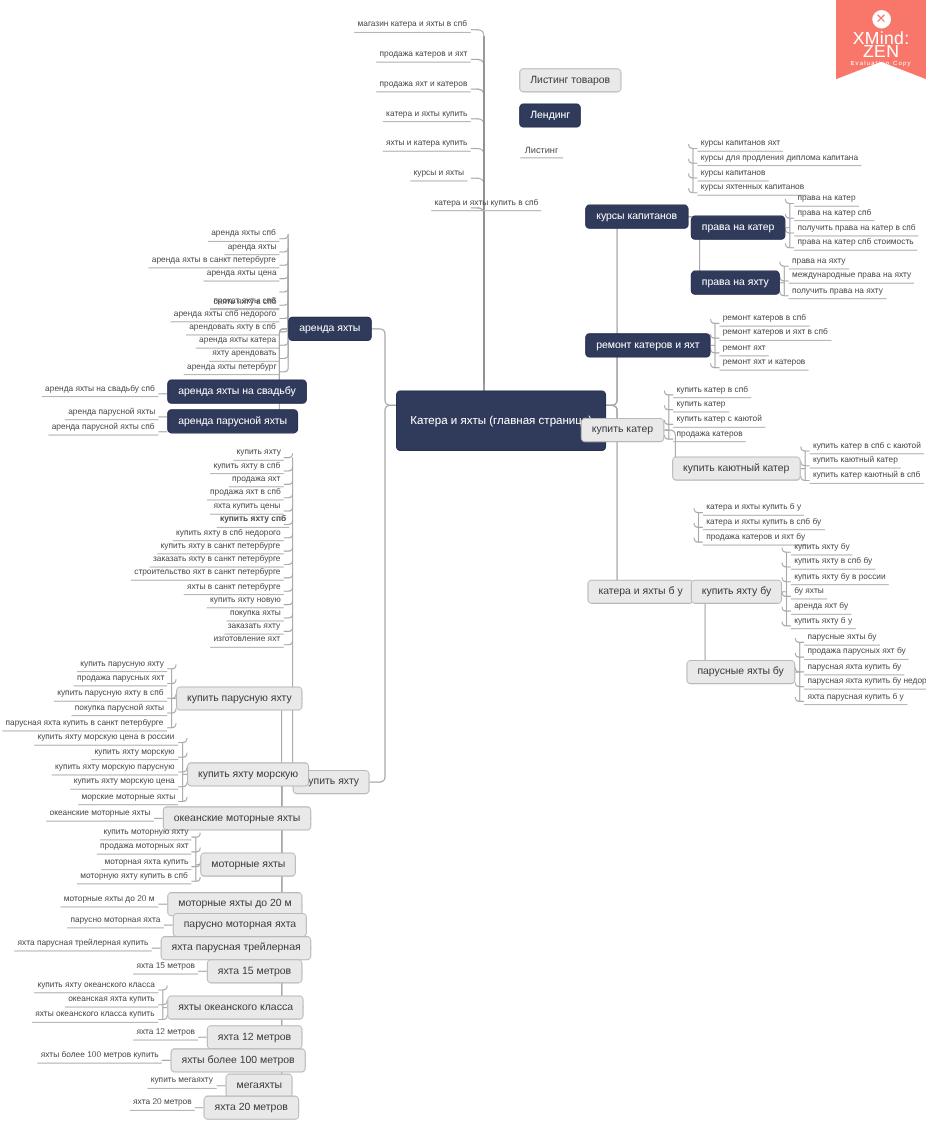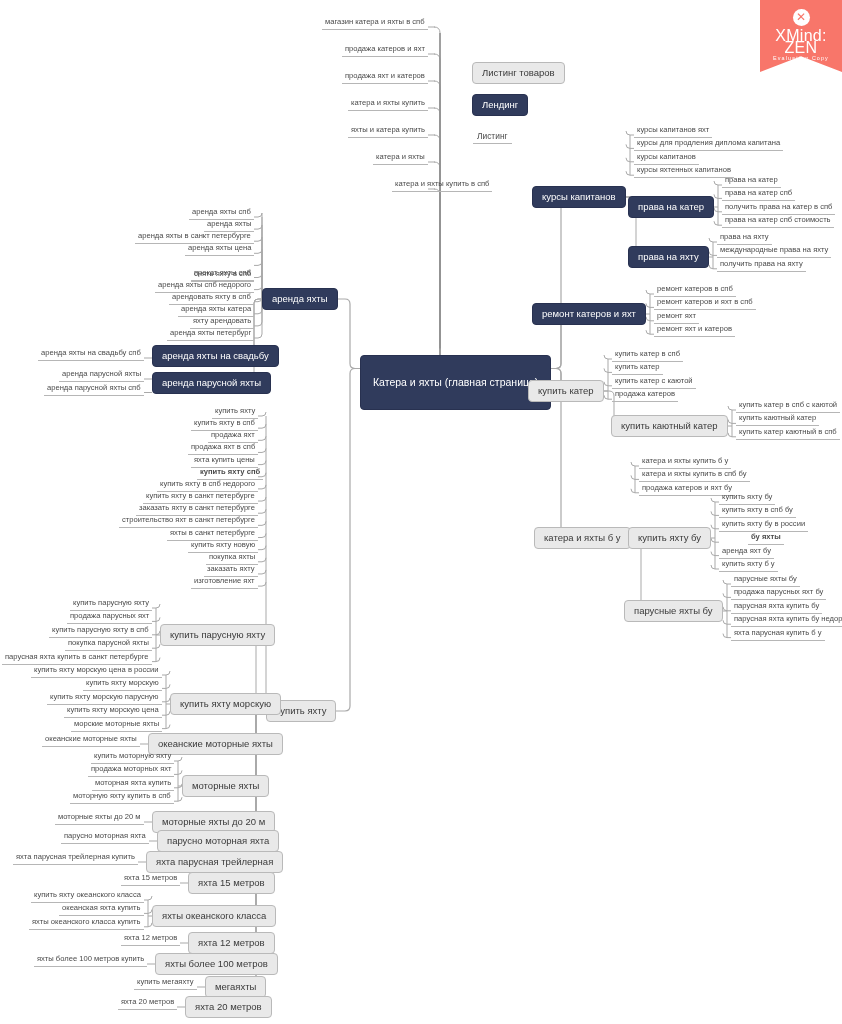--- a/index.html
+++ b/index.html
@@ -231,21 +231,21 @@
       <path d="M727,584 V637.6" fill="none" stroke="#a9a9a9" stroke-width="1"></path>
       <path d="M723,611 H727" fill="none" stroke="#a9a9a9" stroke-width="1"></path>
     </svg>
   <div id="nodes">
       <div class="node n-root" style="left: 360px; top: 355px;">Катера и яхты (главная страница)</div>
       <div class="node n-q ra" style="top: 17px; left: 322px;">магазин катера и яхты в спб</div>
       <div class="node n-q ra" style="top: 44px; left: 342px;">продажа катеров и яхт</div>
       <div class="node n-q ra" style="top: 71px; left: 342px;">продажа яхт и катеров</div>
       <div class="node n-q ra" style="top: 98px; left: 348px;">катера и яхты купить</div>
       <div class="node n-q ra" style="top: 125px; left: 348px;">яхты и катера купить</div>
-      <div class="node n-q ra" style="top: 152px; left: 373px;">катера и яхты</div>
+      <div class="node n-q ra" style="top: 152px; left: 373px;">курсы и яхты</div>
       <div class="node n-q ra" style="top: 179px; left: 344px; margin-left: 48px;">катера и яхты купить в спб</div>
       <div class="node n-land" style="left: 262px; top: 288px;">аренда яхты</div>
       <div class="node n-q ra" style="top: 207px; left: 189px;">аренда яхты спб</div>
       <div class="node n-q ra" style="top: 219.1px; left: 204px;">аренда яхты</div>
       <div class="node n-q ra" style="top: 231.2px; left: 135px;">аренда яхты в санкт петербурге</div>
       <div class="node n-q ra" style="top: 243.3px; left: 185px;">аренда яхты цена</div>
       <div class="node n-q ra" style="top: 269px; left: 191px;">снять яхту в спб</div>
       <div class="node n-q ra" style="top: 267.5px; left: 191px;">прокат яхты спб</div>
       <div class="node n-q ra" style="top: 279.6px; left: 155px;">аренда яхты спб недорого</div>
       <div class="node n-q ra" style="top: 291.7px; left: 169px;">арендовать яхту в спб</div>
@@ -341,21 +341,21 @@
       <div class="node n-q" style="left: 736px; top: 413.4px;">купить каютный катер</div>
       <div class="node n-q" style="left: 736px; top: 426.8px;">купить катер каютный в спб</div>
       <div class="node n-list" style="left: 534px; top: 527px;">катера и яхты б у</div>
       <div class="node n-q" style="left: 639px; top: 456px;">катера и яхты купить б у</div>
       <div class="node n-q" style="left: 639px; top: 469.4px;">катера и яхты купить в спб бу</div>
       <div class="node n-q" style="left: 639px; top: 482.8px;">продажа катеров и яхт бу</div>
       <div class="node n-list" style="left: 628px; top: 527px;">купить яхту бу</div>
       <div class="node n-q" style="left: 719px; top: 492px;">купить яхту бу</div>
       <div class="node n-q" style="left: 719px; top: 505.4px;">купить яхту в спб бу</div>
       <div class="node n-q" style="left: 719px; top: 518.8px;">купить яхту бу в россии</div>
-      <div class="node n-q" style="left: 748px; top: 532.2px; font-weight: bold;">бу яхты</div>
+      <div class="node n-q" style="left: 719px; top: 532.2px;">бу яхты</div>
       <div class="node n-q" style="left: 719px; top: 545.6px;">аренда яхт бу</div>
       <div class="node n-q" style="left: 719px; top: 559px;">купить яхту б у</div>
       <div class="node n-list" style="left: 624px; top: 600px;">парусные яхты бу</div>
       <div class="node n-q" style="left: 731px; top: 574px;">парусные яхты бу</div>
       <div class="node n-q" style="left: 731px; top: 587.4px;">продажа парусных яхт бу</div>
       <div class="node n-q" style="left: 731px; top: 600.8px;">парусная яхта купить бу</div>
       <div class="node n-q" style="left: 731px; top: 614.2px;">парусная яхта купить бу недорого</div>
       <div class="node n-q" style="left: 731px; top: 627.6px;">яхта парусная купить б у</div>
     </div>
 

